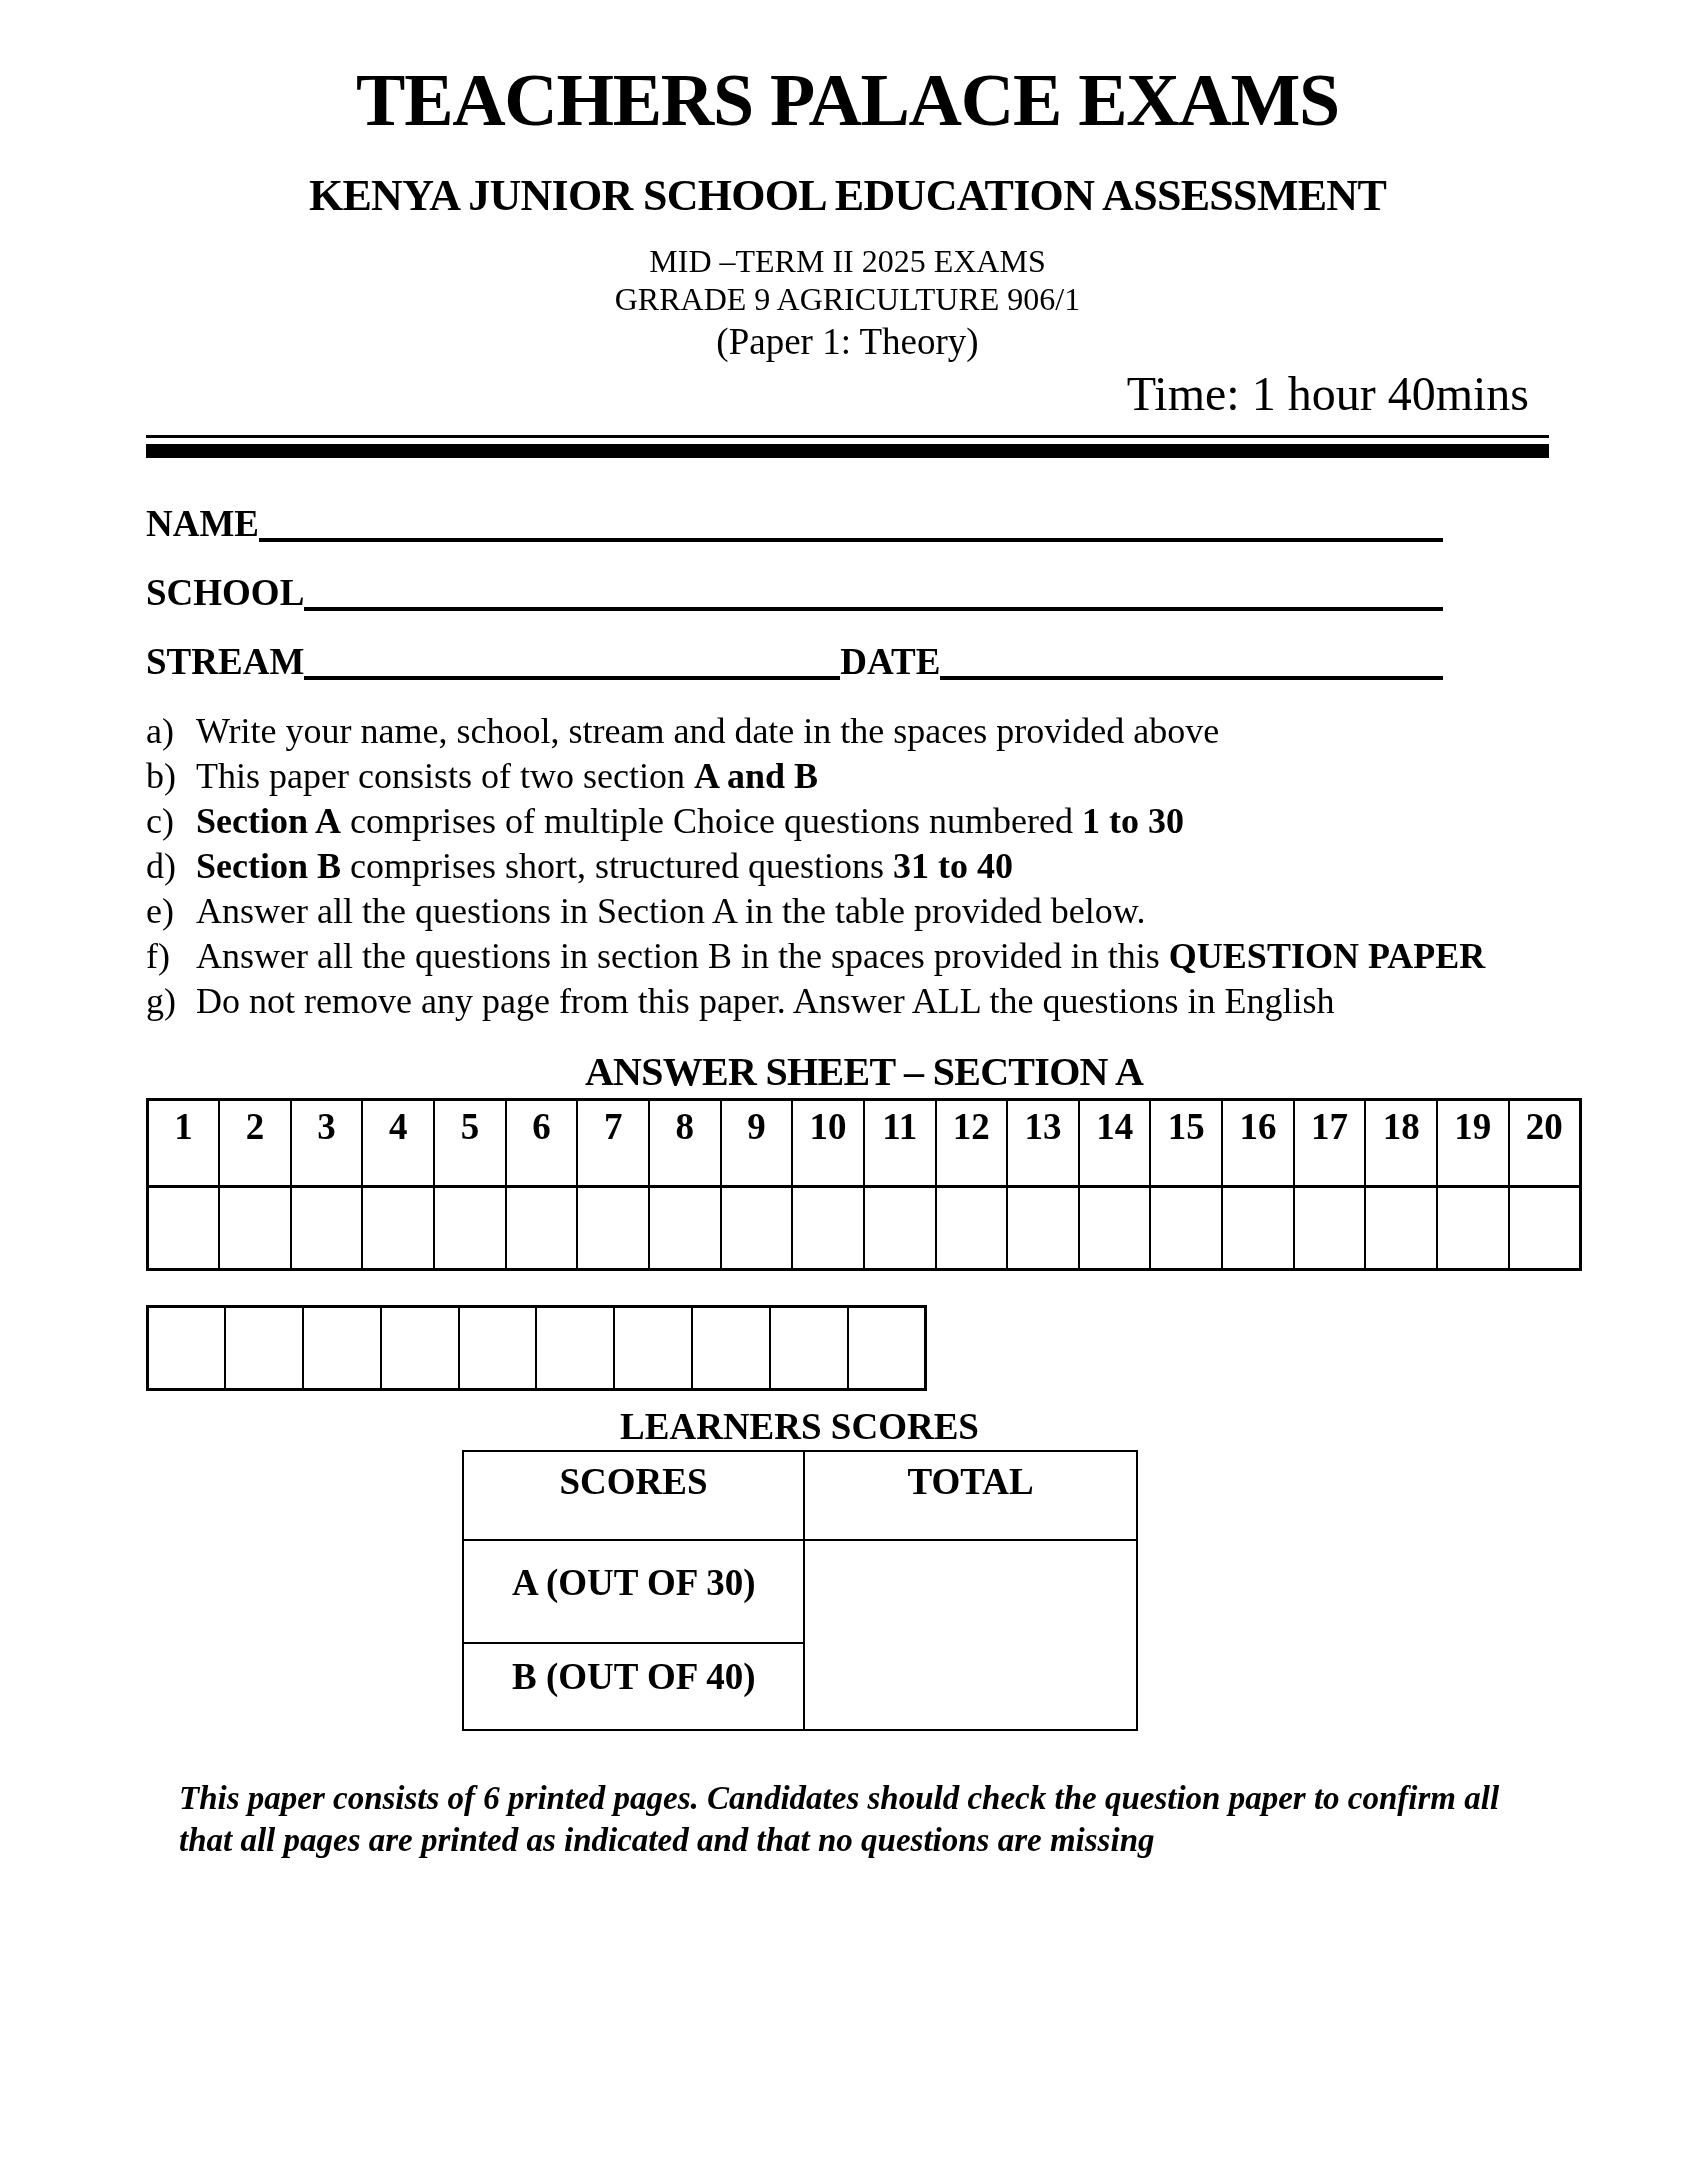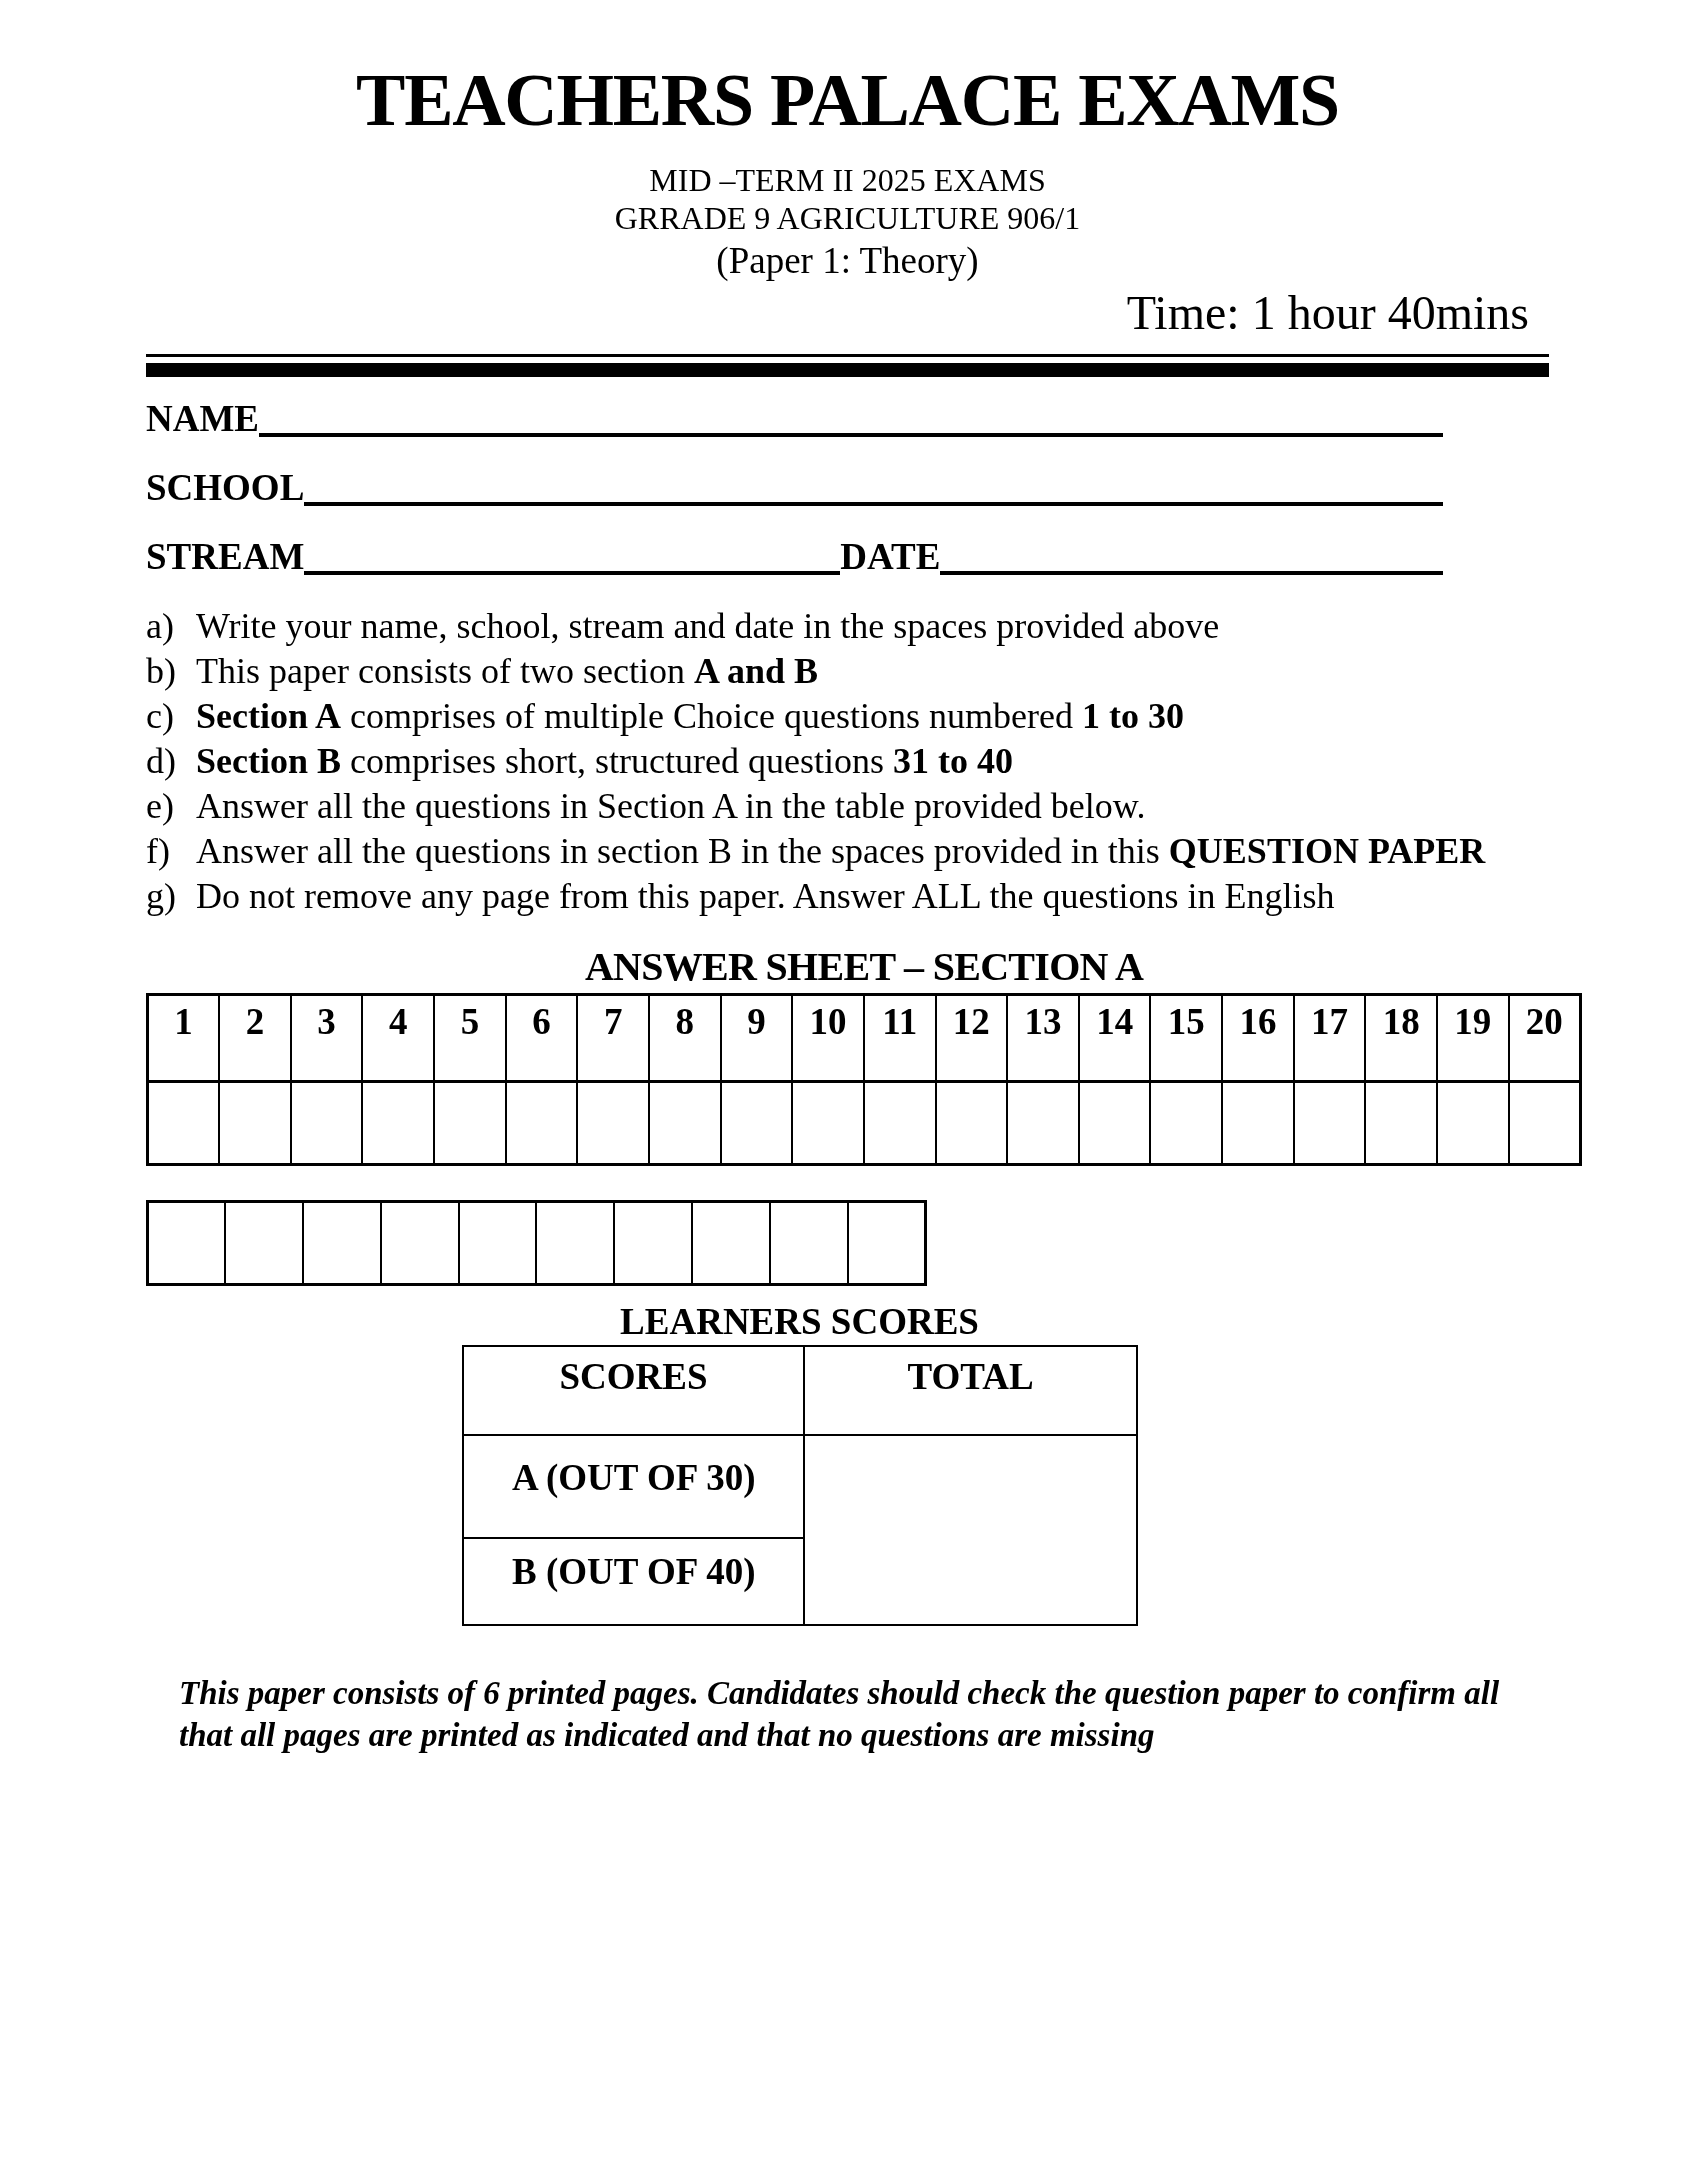--- a/index.html
+++ b/index.html
@@ -12,21 +12,21 @@
   .subtitle{font-size:44px;font-weight:bold;text-align:center;margin-top:37px;line-height:1;letter-spacing:-0.7px;}
   .h-line{font-size:32px;text-align:center;line-height:1;}
   .h-exam{margin-top:26.5px;}
   .h-grade{margin-top:6px;}
   .h-paper{font-size:37px;margin-top:8px;}
   .time-line{font-size:48px;text-align:right;padding-right:20px;margin-top:10.6px;line-height:1;}
   .rule-thin{margin-top:17px;height:3.3px;background:#000;}
   .rule-thick{margin-top:6px;height:13.2px;background:#000;}
 
   
-  .fields{margin-top:20px;width:1297px;}
+  .fields{margin-top:44px;width:1297px;}
   .field-row{display:flex;align-items:flex-end;height:40px;margin-bottom:29px;font-weight:bold;font-size:37px;}
   .f-label{line-height:1;white-space:pre;}
   .f-line{border-bottom:4.6px solid #000;align-self:stretch;}
   .grow{flex:1 1 auto;}
   .w810{flex:0 0 536px;}
 
   
   .ins-heading{font-size:37px;font-weight:bold;line-height:1;margin-top:0;}
   .ins-list{margin-top:8px;width:1403px;}
   .ins-item{display:flex;font-size:36px;line-height:45px;}
@@ -56,20 +56,21 @@
   
   .footer{margin-top:46px;margin-left:33px;width:1383px;font-weight:bold;font-style:italic;font-size:33px;line-height:42px;}
 </style>
 </head>
 <body>
 
 <div class="page">
 
   <div class="header-block">
     <div class="title">TEACHERS PALACE EXAMS</div>
+    <div class="subtitle">KENYA JUNIOR SCHOOL EDUCATION ASSESSMENT</div>
     <div class="h-line h-exam">MID –TERM II 2025 EXAMS</div>
     <div class="h-line h-grade">GRRADE 9 AGRICULTURE 906/1</div>
     <div class="h-line h-paper">(Paper 1: Theory)</div>
     <div class="time-line">Time: 1 hour 40mins</div>
     <div class="rule-thin"></div>
     <div class="rule-thick"></div>
   </div>
 
   <div class="fields">
     <div class="field-row">

